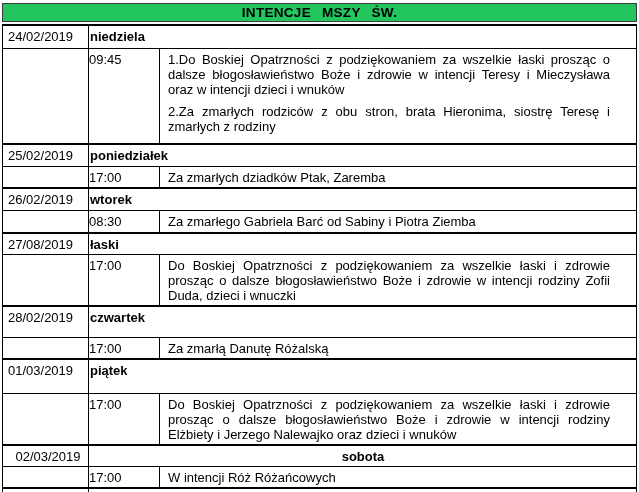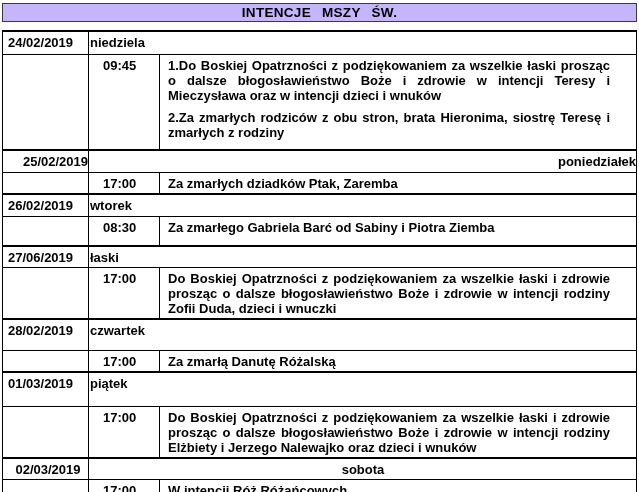--- a/index.html
+++ b/index.html
@@ -15,26 +15,26 @@
   }
   .page {
     width: 635px;
     padding: 3px 2px 0 2px;
     box-sizing: content-box;
   }
   
   .header-bar {
     width: 633px;
     height: 17px;
-    background: #c4b5fd;
+    background: #22c55e;
     border: 1px solid #3a3a3a;
     display: flex;
     align-items: center;
     justify-content: center;
-    margin-bottom: 8px;
+    margin-bottom: 2px;
   }
   .header-bar .title {
     font-size: 13.5px;
     font-weight: bold;
     letter-spacing: 0.3px;
     word-spacing: 7px;
     white-space: nowrap;
   }
   
   table.schedule {
@@ -46,39 +46,37 @@
     border-bottom: 2px solid #000;
   }
   col.c1 { width: 86px; }
   col.c2 { width: 71px; }
   td {
     vertical-align: top;
     font-size: 13px;
     line-height: 15px;
     padding: 3px 0 2px 0;
     overflow: hidden;
-    font-weight: bold;
   }
   tr.date-row td { border-top: 2px solid #000; }
   tr.mass-row td { border-top: 1px solid #000; }
   td.c-date {
     border-right: 1px solid #000;
     padding-left: 5px;
     white-space: nowrap;
   }
   td.c-day {
     padding-left: 1px;
     font-weight: bold;
   }
   td.c-empty {
     border-right: 1px solid #000;
   }
   td.c-time {
     border-right: 1px solid #000;
-    padding-left: 14px;
     white-space: nowrap;
   }
   td.c-text {
     padding-left: 8px;
     padding-right: 10px;
     text-align: justify;
   }
   td.c-text p {
     margin: 0 16px 7px 0;
   }
@@ -107,46 +105,46 @@
       </tr>
       <tr class="mass-row" style="height:96px;">
         <td class="c-empty"></td>
         <td class="c-time">09:45</td>
         <td class="c-text">
           <p>1.Do Boskiej Opatrzności z podziękowaniem za wszelkie łaski prosząc o dalsze błogosławieństwo Boże i zdrowie w intencji Teresy i Mieczysława oraz w intencji dzieci i wnuków</p>
           <p>2.Za zmarłych rodziców z obu stron, brata Hieronima, siostrę Teresę i zmarłych z rodziny</p>
         </td>
       </tr>
 
-      <tr class="date-row" style="height:22px;text-align:right;">
+      <tr class="date-row" style="height:22px;">
         <td class="c-date">25/02/2019</td>
         <td class="c-day" colspan="2">poniedziałek</td>
       </tr>
       <tr class="mass-row" style="height:22px;">
         <td class="c-empty"></td>
         <td class="c-time">17:00</td>
         <td class="c-text">
           <p>Za zmarłych dziadków Ptak, Zaremba</p>
         </td>
       </tr>
 
       <tr class="date-row" style="height:22px;">
         <td class="c-date">26/02/2019</td>
         <td class="c-day" colspan="2">wtorek</td>
       </tr>
-      <tr class="mass-row" style="height:30px;">
+      <tr class="mass-row" style="height:23px;">
         <td class="c-empty"></td>
         <td class="c-time">08:30</td>
         <td class="c-text">
           <p>Za zmarłego Gabriela Barć od Sabiny i Piotra Ziemba</p>
         </td>
       </tr>
 
       <tr class="date-row" style="height:21px;">
-        <td class="c-date">27/06/2019</td>
+        <td class="c-date">27/08/2019</td>
         <td class="c-day" colspan="2">łaski</td>
       </tr>
       <tr class="mass-row" style="height:45px;">
         <td class="c-empty"></td>
         <td class="c-time">17:00</td>
         <td class="c-text">
           <p>Do Boskiej Opatrzności z podziękowaniem za wszelkie łaski i zdrowie prosząc o dalsze błogosławieństwo Boże i zdrowie w intencji rodziny Zofii Duda, dzieci i wnuczki</p>
         </td>
       </tr>
 

